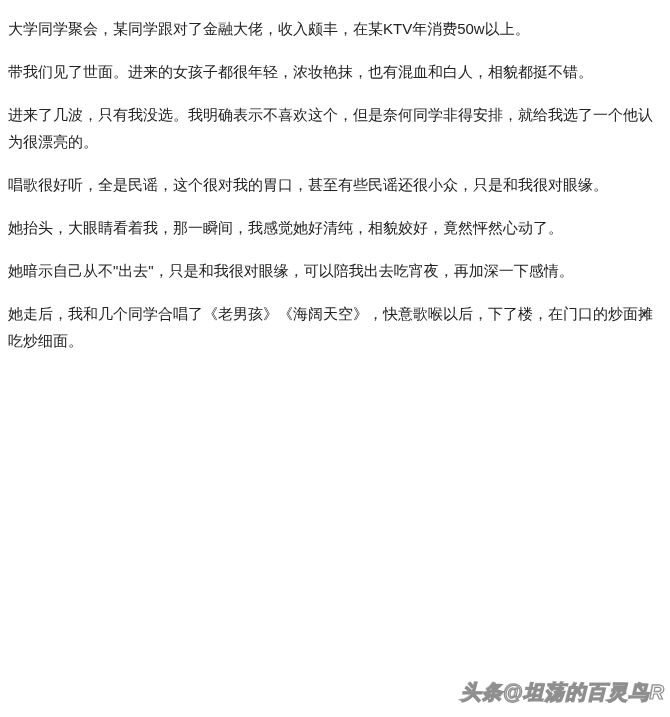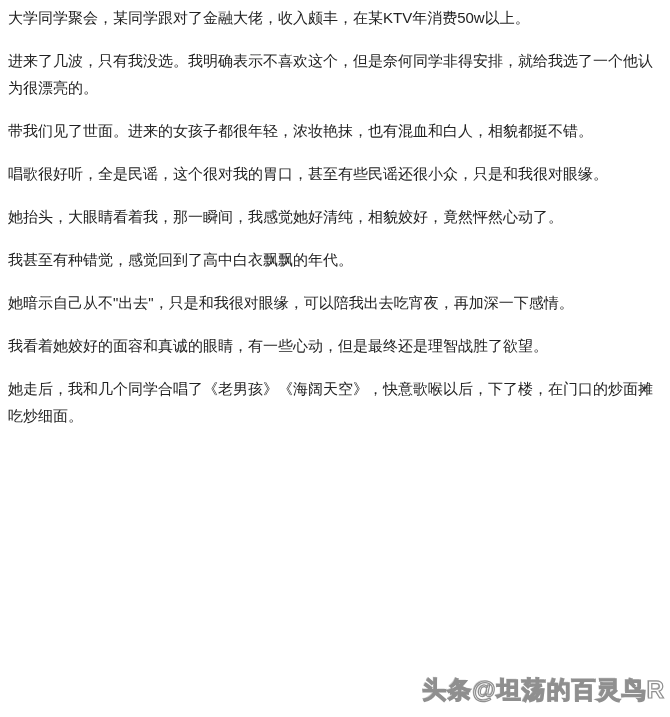--- a/index.html
+++ b/index.html
@@ -9,52 +9,52 @@
   }
   body {
     width: 670px;
     height: 717px;
     overflow: hidden;
     position: relative;
     font-family: "Liberation Sans", sans-serif;
   }
   .article {
     padding: 4px 8px 0 8px;
+    margin-top: 11px;
   }
   .para {
     margin: 0 0 16px 0;
     font-size: 15px;
     line-height: 27px;
     color: #222222;
     letter-spacing: 0;
     text-align: left;
     word-break: break-all;
   }
   .watermark {
     position: absolute;
     right: 5px;
     bottom: 11px;
-    font-size: 24px;
+    font-size: 20px;
     font-weight: 700;
     letter-spacing: 1px;
     color: rgba(255,255,255,0.55);
     -webkit-text-stroke: 1.2px #8f8f8f;
     text-shadow: 1px 1px 0 rgba(255,255,255,0.9), -1px -1px 0 rgba(140,140,140,0.45);
     white-space: nowrap;
     pointer-events: none;
+    font-style: italic;
   }
 </style>
 </head>
 <body>
 
 <div class="article">
     <p class="para">大学同学聚会，某同学跟对了金融大佬，收入颇丰，在某KTV年消费50w以上。</p>
+    <p class="para">带我们见了世面。进来的女孩子都很年轻，浓妆艳抹，也有混血和白人，相貌都挺不错。</p>
     <p class="para">进来了几波，只有我没选。我明确表示不喜欢这个，但是奈何同学非得安排，就给我选了一个他认为很漂亮的。</p>
-    <p class="para">带我们见了世面。进来的女孩子都很年轻，浓妆艳抹，也有混血和白人，相貌都挺不错。</p>
     <p class="para">唱歌很好听，全是民谣，这个很对我的胃口，甚至有些民谣还很小众，只是和我很对眼缘。</p>
     <p class="para">她抬头，大眼睛看着我，那一瞬间，我感觉她好清纯，相貌姣好，竟然怦然心动了。</p>
-    <p class="para">我甚至有种错觉，感觉回到了高中白衣飘飘的年代。</p>
     <p class="para">她暗示自己从不"出去"，只是和我很对眼缘，可以陪我出去吃宵夜，再加深一下感情。</p>
-    <p class="para">我看着她姣好的面容和真诚的眼睛，有一些心动，但是最终还是理智战胜了欲望。</p>
     <p class="para">她走后，我和几个同学合唱了《老男孩》《海阔天空》，快意歌喉以后，下了楼，在门口的炒面摊吃炒细面。</p>
   </div>
 
 <div class="watermark">头条@坦荡的百灵鸟R</div>
 
 </body></html>

